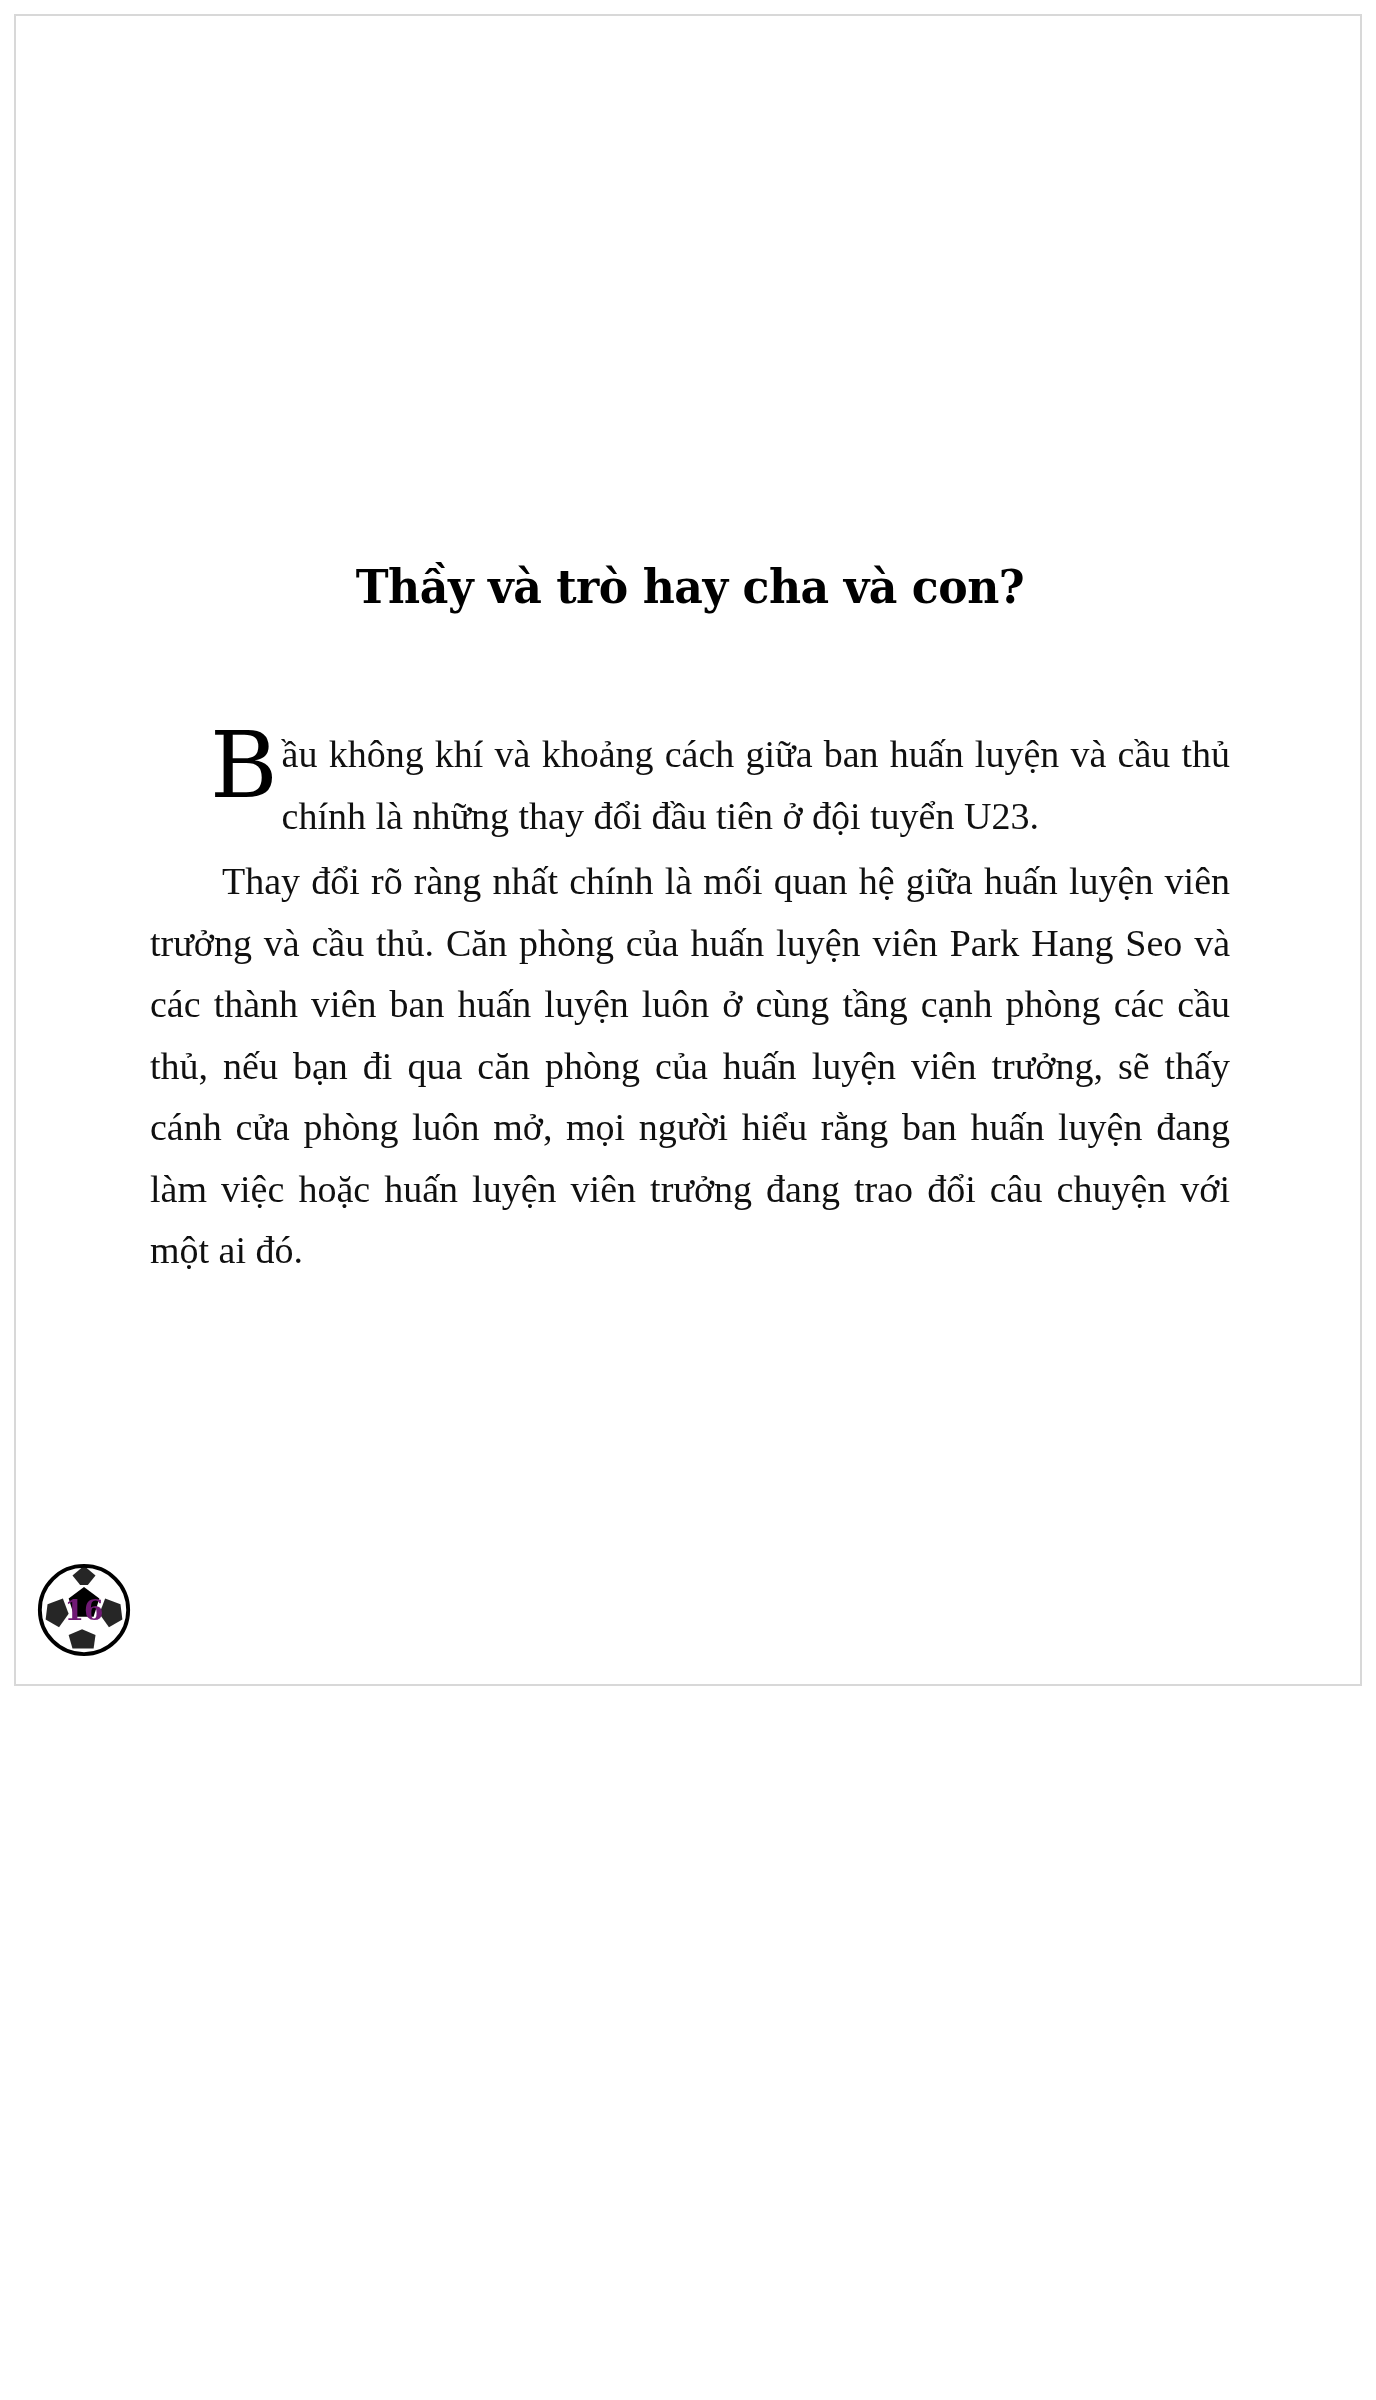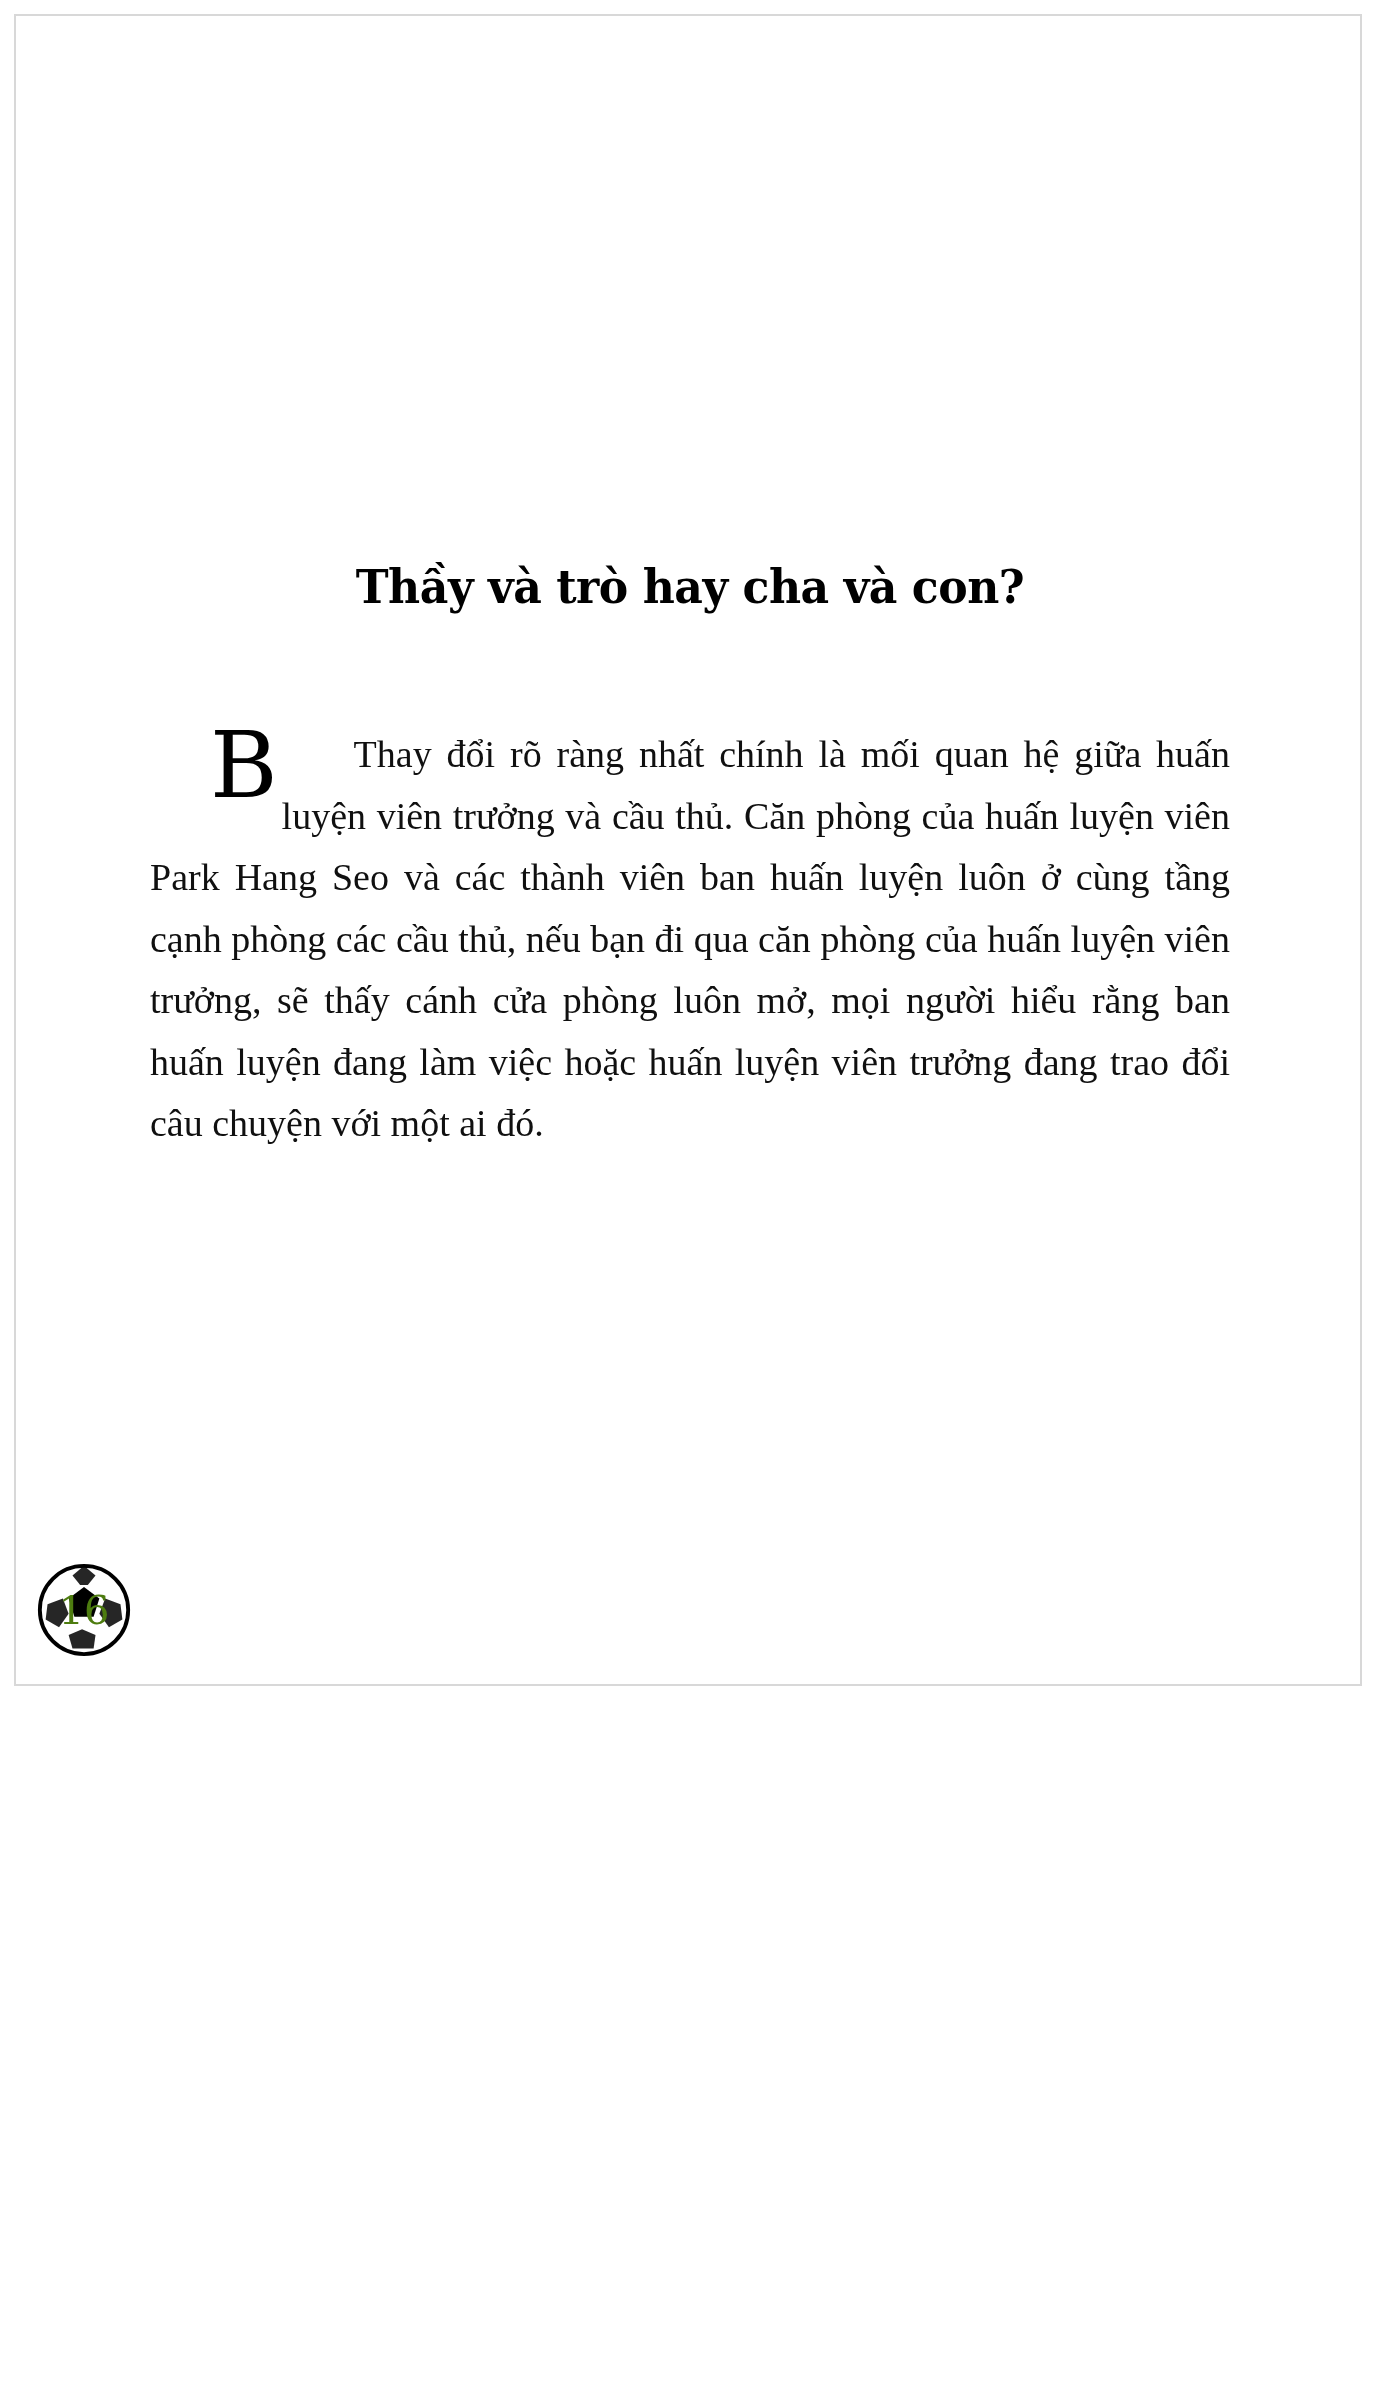--- a/index.html
+++ b/index.html
@@ -86,38 +86,38 @@
   .folio-number {
     position: absolute;
     left: 0;
     top: 0;
     width: 96px;
     height: 96px;
     display: flex;
     align-items: center;
     justify-content: center;
     font-family: "DejaVu Serif", serif;
-    font-weight: 400;
-    font-size: 40px;
-    color: #4d7c0f;
+    font-weight: 700;
+    font-size: 28px;
+    color: #701a75;
   }
 </style>
 </head>
 <body>
 
 <div class="page">
 
   <div class="page-frame"></div>
 
   <div class="content">
 
     <h1 class="chapter-title">Thầy và trò hay cha và con?</h1>
 
     <p class="body-text dropcap-para">
-      <span class="dropcap">B</span>
+      <span class="dropcap">B</span><span>ầu không khí và khoảng cách giữa ban huấn luyện và cầu thủ chính là những thay đổi đầu tiên ở đội tuyển U23.</span>
     </p>
 
     <p class="body-text para-indent">Thay đổi rõ ràng nhất chính là mối quan hệ giữa huấn luyện viên trưởng và cầu thủ. Căn phòng của huấn luyện viên Park Hang Seo và các thành viên ban huấn luyện luôn ở cùng tầng cạnh phòng các cầu thủ, nếu bạn đi qua căn phòng của huấn luyện viên trưởng, sẽ thấy cánh cửa phòng luôn mở, mọi người hiểu rằng ban huấn luyện đang làm việc hoặc huấn luyện viên trưởng đang trao đổi câu chuyện với một ai đó.</p>
 
 
   </div>
 
   <div class="folio">
     <svg class="ball" viewBox="0 0 100 100">
       <circle cx="50" cy="50" r="46" fill="#ffffff" stroke="#000000" stroke-width="4"></circle>

